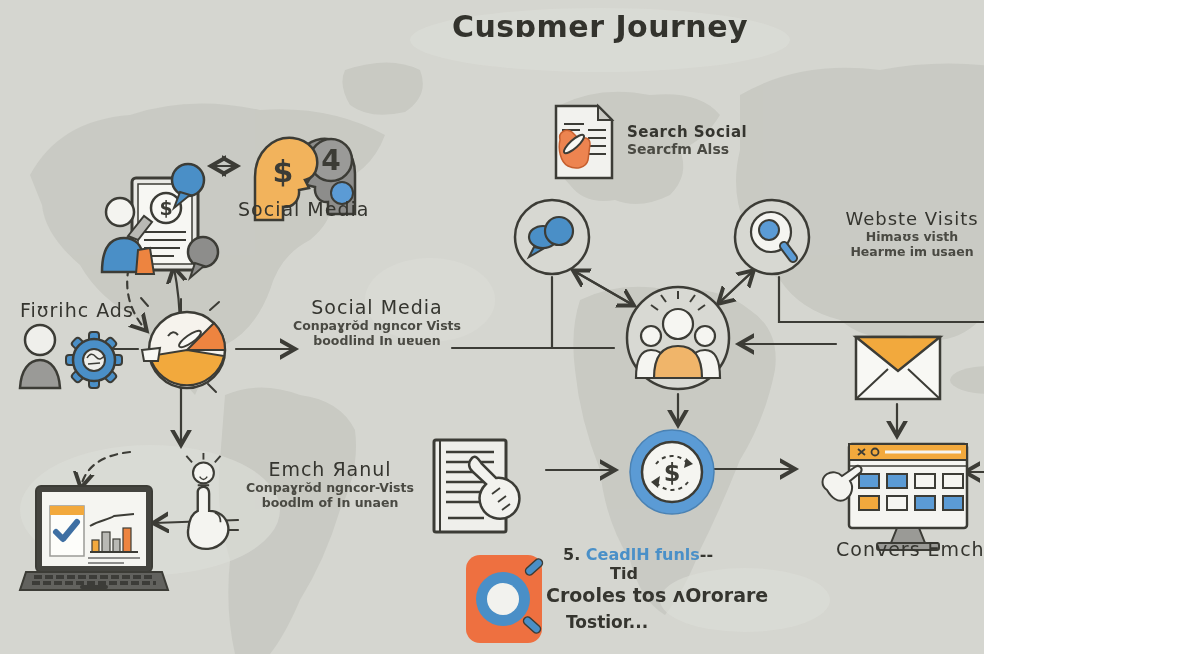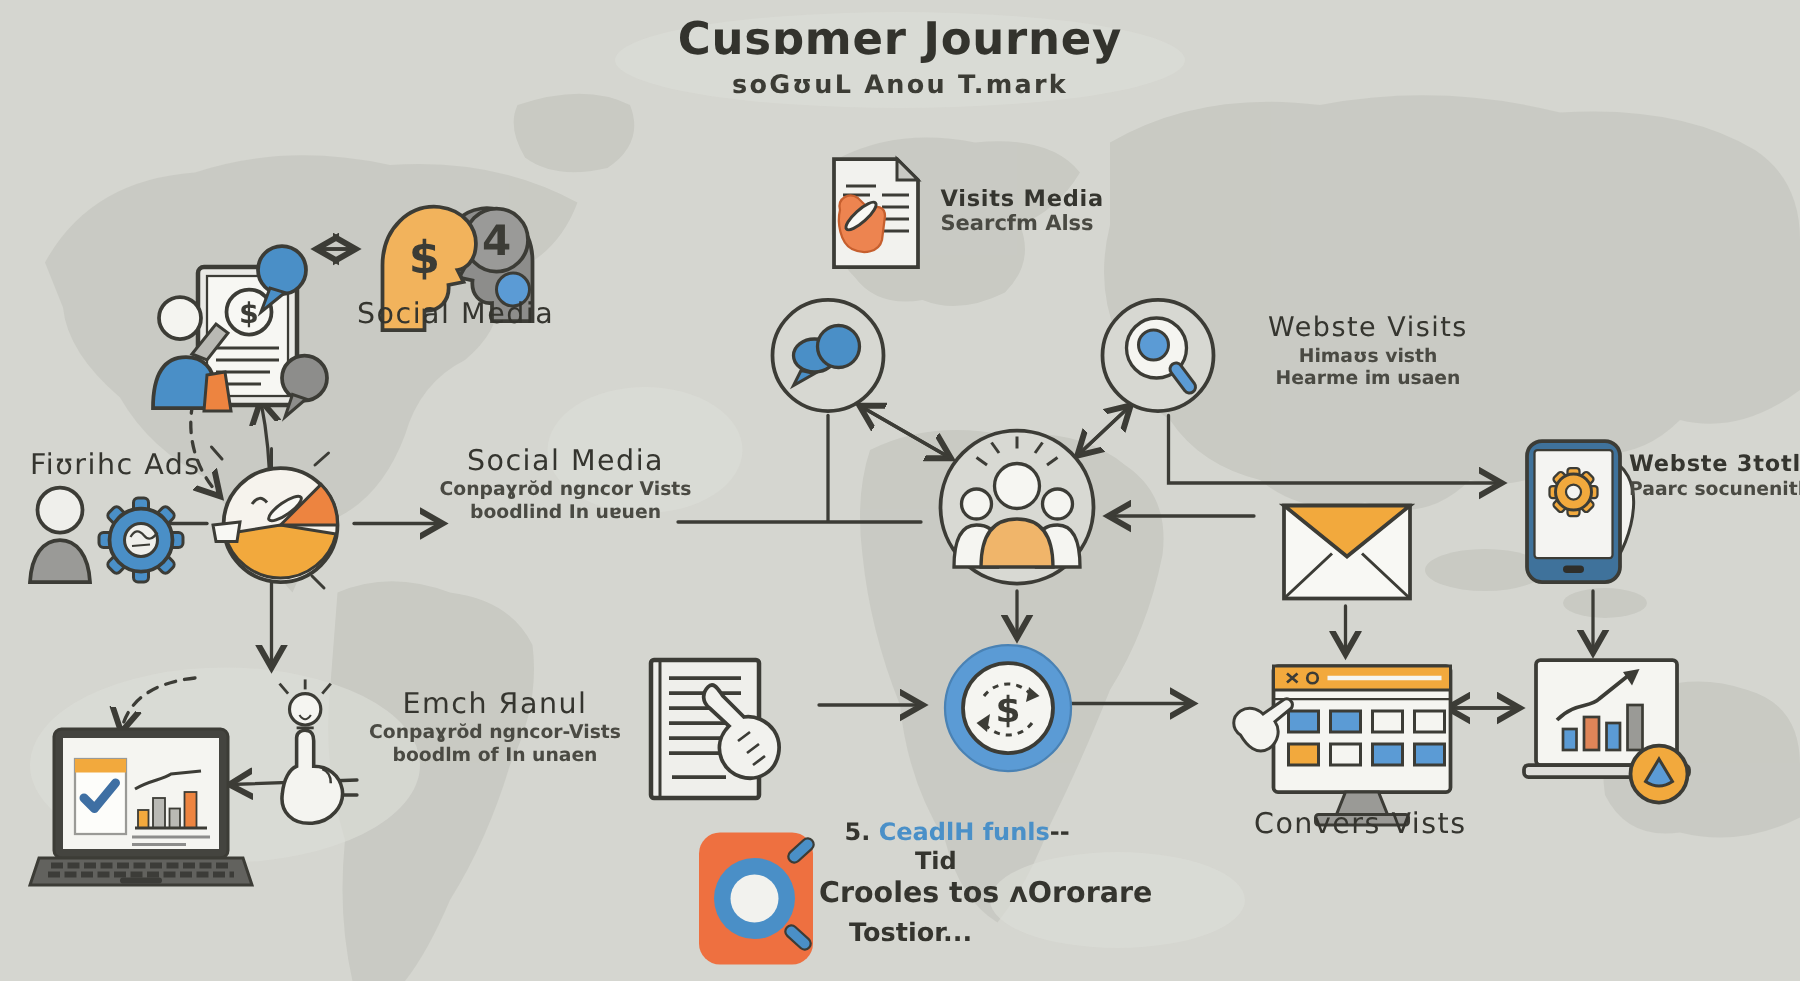--- a/index.html
+++ b/index.html
@@ -5,21 +5,21 @@
   :root{
     --bg:#d5d6d0; --map:#c8c9c2; --map_light:#dcddd7;
     --line:#3c3c36; --text:#35352f; --text_soft:#4a4a43;
     --blue:#4a8fc7; --blue_light:#5b9bd5; --orange:#f2a93d;
     --orange_light:#f0b56a; --orange_deep:#ed8440; --orange_red:#ee7040;
     --gray:#8d8d8b; --gray_light:#b9b9b4; --white_ish:#f5f5f1;
     --text_blue:#4a90c8;
   }
   html,body{margin:0;padding:0;}
   #stage{
-    position:relative; width:1200px; height:654px; overflow:hidden;
+    position:relative; width:984px; height:654px; overflow:hidden;
     background:var(--bg);
     font-family:"DejaVu Sans", sans-serif; color:var(--text);
   }
   .abs{position:absolute;}
   svg{overflow:visible; font-family:"DejaVu Sans", sans-serif;}
   .h-title{width:1200px; text-align:center; font-size:30px; font-weight:700; letter-spacing:.5px; color:#33332d;}
   .h-sub{width:1200px; text-align:center; font-size:17px; font-weight:700; letter-spacing:1.5px; color:#3c3c35;}
   .lbl-lg{font-size:19px; font-weight:400; letter-spacing:1px; white-space:nowrap;}
   .lbl-md{font-size:15px; font-weight:700; letter-spacing:.5px; white-space:nowrap;}
   .lbl-sm{font-size:12.5px; font-weight:700; color:var(--text_soft); white-space:nowrap;}
@@ -46,21 +46,20 @@
     </g>
     <g style="fill:var(--map_light);" opacity="0.65">
       <ellipse cx="600" cy="40" rx="190" ry="32"></ellipse>
       <ellipse cx="430" cy="300" rx="65" ry="42"></ellipse>
       <ellipse cx="150" cy="510" rx="130" ry="65"></ellipse>
       <ellipse cx="745" cy="600" rx="85" ry="32"></ellipse>
     </g>
   </svg>
 
   <div class="abs h-title" style="top:9px;">Cusɒmer Journey</div>
-  <div class="abs h-sub" style="top:47px;">soGʊuL Anou T.mark</div>
 
   <svg class="abs" style="left:0;top:0;" width="1200" height="654">
     <defs>
       <marker id="ah" markerWidth="10" markerHeight="10" refX="6.5" refY="5" orient="auto">
         <path d="M0,1 L7,5 L0,9" fill="none" style="stroke:var(--line);" stroke-width="1.8" stroke-linecap="round"></path>
       </marker>
     </defs>
     <g fill="none" style="stroke:var(--line);" stroke-width="2.2" stroke-linecap="round">
       <path d="M212,166 L236,166" marker-end="url(#ah)"></path>
       <path d="M236,166 L212,166" marker-end="url(#ah)"></path>
@@ -171,21 +170,21 @@
         <line x1="12" y1="30" x2="30" y2="30"></line>
       <line x1="38" y1="30" x2="56" y2="30"></line>
         <line x1="38" y1="38" x2="56" y2="38"></line>
       <line x1="38" y1="46" x2="56" y2="46"></line>
         <line x1="38" y1="54" x2="56" y2="54"></line>
     </g>
     <path d="M10,40 C8,32 16,28 22,32 L30,40 C34,36 40,38 40,44 L38,60 C36,68 26,70 18,66 C10,62 8,48 10,40 Z" style="fill:#ed8450;stroke:#c65f2e;" stroke-width="1.5"></path>
     <ellipse cx="24" cy="44" rx="4" ry="13" transform="rotate(48 24 44)" style="fill:#f8f8f4;stroke:var(--line);" stroke-width="2"></ellipse>
   </svg>
   <div class="abs" style="left:627px;top:123px;">
-    <div class="lbl-md">Visits Media</div>
+    <div class="lbl-md">Search Social</div>
     <div class="lbl-sm" style="font-size:14px;">Searcfm Alss</div>
   </div>
 
   <svg class="abs" style="left:512px;top:197px;" width="80" height="80" viewBox="0 0 80 80">
     <circle cx="40" cy="40" r="37" fill="#d7d8d2" style="stroke:var(--line);" stroke-width="2.5"></circle>
     <ellipse cx="31" cy="40" rx="14" ry="11" style="fill:var(--blue);stroke:var(--line);" stroke-width="2.2"></ellipse>
     <circle cx="47" cy="34" r="14" style="fill:var(--blue);stroke:var(--line);" stroke-width="2.2"></circle>
     <polygon points="22,50 17,60 31,52" style="fill:var(--blue);stroke:var(--line);" stroke-width="2"></polygon>
   </svg>
 
@@ -335,21 +334,21 @@
       <rect x="98" y="34" width="20" height="14" style="fill:var(--white_ish);stroke:var(--line);"></rect>
       <rect x="14" y="56" width="20" height="14" style="fill:var(--orange);stroke:var(--line);"></rect>
       <rect x="42" y="56" width="20" height="14" style="fill:var(--white_ish);stroke:var(--line);"></rect>
       <rect x="70" y="56" width="20" height="14" style="fill:var(--blue_light);stroke:var(--line);"></rect>
       <rect x="98" y="56" width="20" height="14" style="fill:var(--blue_light);stroke:var(--line);"></rect>
     </g>
     <polygon points="52,88 74,88 80,103 46,103" style="fill:#9a9a96;stroke:var(--line);" stroke-width="2"></polygon>
     <rect x="32" y="103" width="62" height="7" rx="2" style="fill:#9a9a96;stroke:var(--line);" stroke-width="2"></rect>
     <path d="M-18,50 C-24,46 -24,38 -18,34 C-13,31 -7,32 -3,36 L10,27 C14,24 18,28 16,32 L5,41 C9,47 7,55 1,59 C-7,64 -14,57 -18,50 Z" style="fill:#f4f4f0;stroke:var(--line);" stroke-width="2"></path>
   </svg>
-  <div class="abs center lbl-lg" style="left:836px;top:538px;width:140px;">Convers Vists</div>
+  <div class="abs center lbl-lg" style="left:836px;top:538px;width:140px;">Convers Emch</div>
 
   <svg class="abs" style="left:1016px;top:438px;" width="112" height="100" viewBox="0 0 112 100">
     <rect x="8" y="2" width="94" height="70" rx="3" style="fill:var(--white_ish);stroke:var(--line);" stroke-width="2.5"></rect>
     <g>
       <rect x="26" y="48" width="9" height="14" style="fill:var(--blue_light);stroke:var(--line);" stroke-width="1.8"></rect>
       <rect x="40" y="40" width="10" height="22" style="fill:#e08558;stroke:var(--line);" stroke-width="1.8"></rect>
       <rect x="55" y="44" width="9" height="18" style="fill:var(--blue_light);stroke:var(--line);" stroke-width="1.8"></rect>
       <rect x="69" y="32" width="10" height="30" style="fill:#9a9a96;stroke:var(--line);" stroke-width="1.8"></rect>
       <path d="M22,42 C34,30 44,34 50,28 L70,12" fill="none" style="stroke:var(--line);" stroke-width="2.5"></path>
       <polygon points="66,10 77,8 72,19" style="fill:var(--line);"></polygon>

